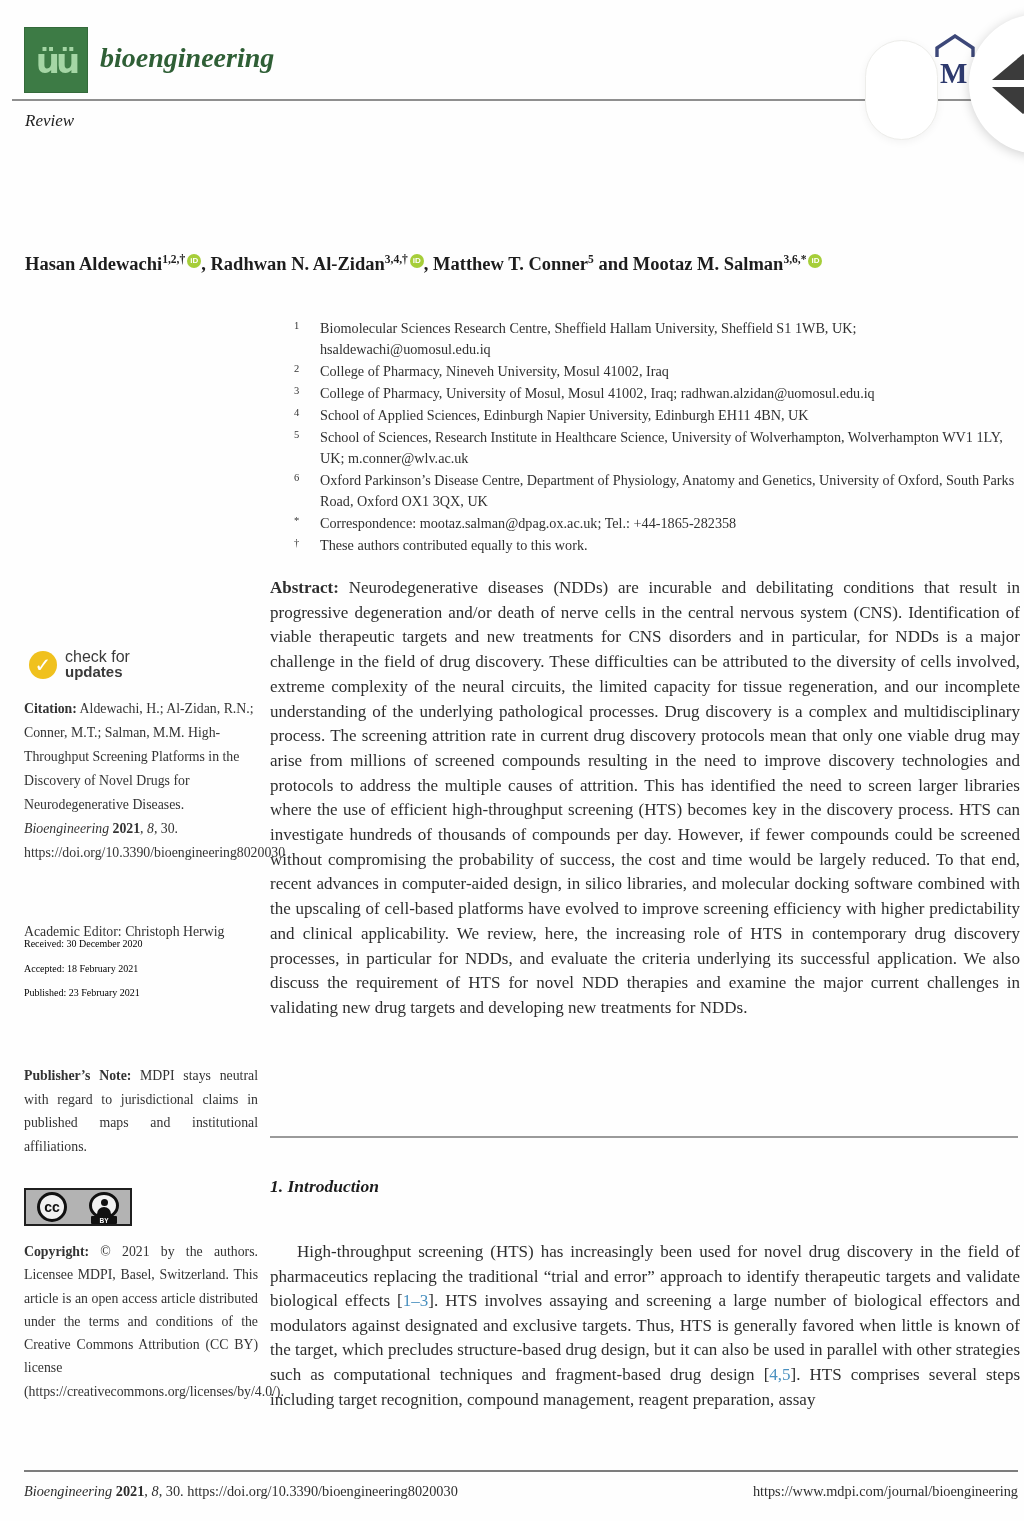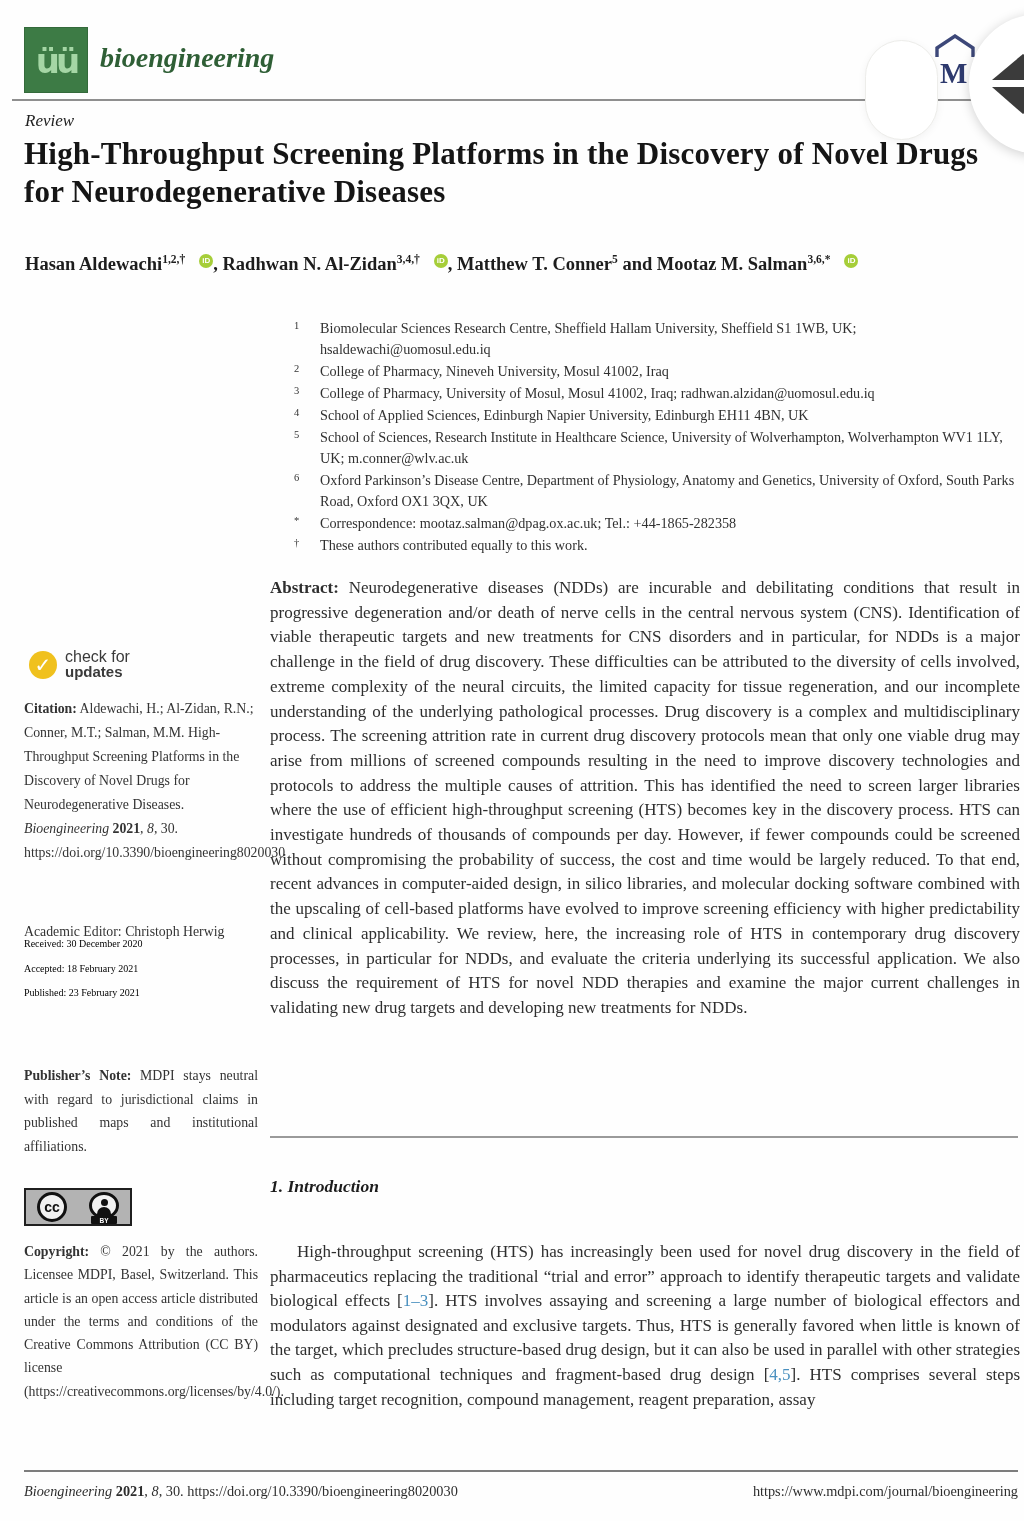--- a/index.html
+++ b/index.html
@@ -32,21 +32,21 @@
     border-right:31px solid transparent;border-top:27px solid #3b3b3b;z-index:7;}
 
   
   .review-label{left:25px;top:111px;font-size:17px;font-style:italic;color:#222;}
   .article-title{left:24px;top:135px;width:980px;font-size:31px;font-weight:bold;
     line-height:38px;color:#151515;letter-spacing:0.2px;}
   .authors{left:25px;top:253px;width:980px;font-size:18.5px;font-weight:bold;color:#1d1d1d;}
   .authors sup{font-size:11.5px;}
   .orcid{display:inline-block;width:14px;height:14px;border-radius:50%;background:#a6ce39;
     color:#fff;font-family:"Liberation Sans",sans-serif;font-weight:bold;font-size:8px;
-    line-height:14px;text-align:center;vertical-align:super;margin-left:14px;}
+    line-height:14px;text-align:center;vertical-align:super;margin-left:2px;}
 
   
   .affiliations{left:294px;top:318px;width:726px;}
   .aff-row{display:flex;margin-bottom:1px;}
   .aff-marker{flex:0 0 26px;font-size:10.5px;padding-top:2px;color:#333;}
   .aff-text{font-size:14.2px;line-height:21px;color:#303030;}
 
   
   .abstract{left:270px;top:576px;width:750px;font-size:17px;line-height:24.7px;
     text-align:justify;color:#2e2e2e;}
@@ -112,21 +112,20 @@
       <path d="M3 23 L3 14 L21 2 L39 14 L39 23" fill="none" stroke="#3d4879" stroke-width="3.4"></path>
     </svg>
     <div class="mdpi-letter">M</div>
   </div>
   <div class="abs float-pill"></div>
   <div class="abs float-circle"></div>
   <div class="abs scroll-up"></div>
   <div class="abs scroll-down"></div>
 
   <div class="abs review-label">Review</div>
-  <div class="abs article-title">High-Throughput Screening Platforms in the Discovery of Novel Drugs for Neurodegenerative Diseases</div>
 
   <div class="abs authors">
     <span>Hasan Aldewachi</span><sup>1,2,†</sup><span class="orcid">iD</span><span>, </span><span>Radhwan N. Al-Zidan</span><sup>3,4,†</sup><span class="orcid">iD</span><span>, </span><span>Matthew T. Conner</span><sup>5</sup><span> and </span><span>Mootaz M. Salman</span><sup>3,6,*</sup><span class="orcid">iD</span>
   </div>
 
   <div class="abs affiliations">
     <div class="aff-row">
         <span class="aff-marker">1</span>
         <span class="aff-text">Biomolecular Sciences Research Centre, Sheffield Hallam University, Sheffield S1 1WB, UK; hsaldewachi@uomosul.edu.iq</span>
       </div>

